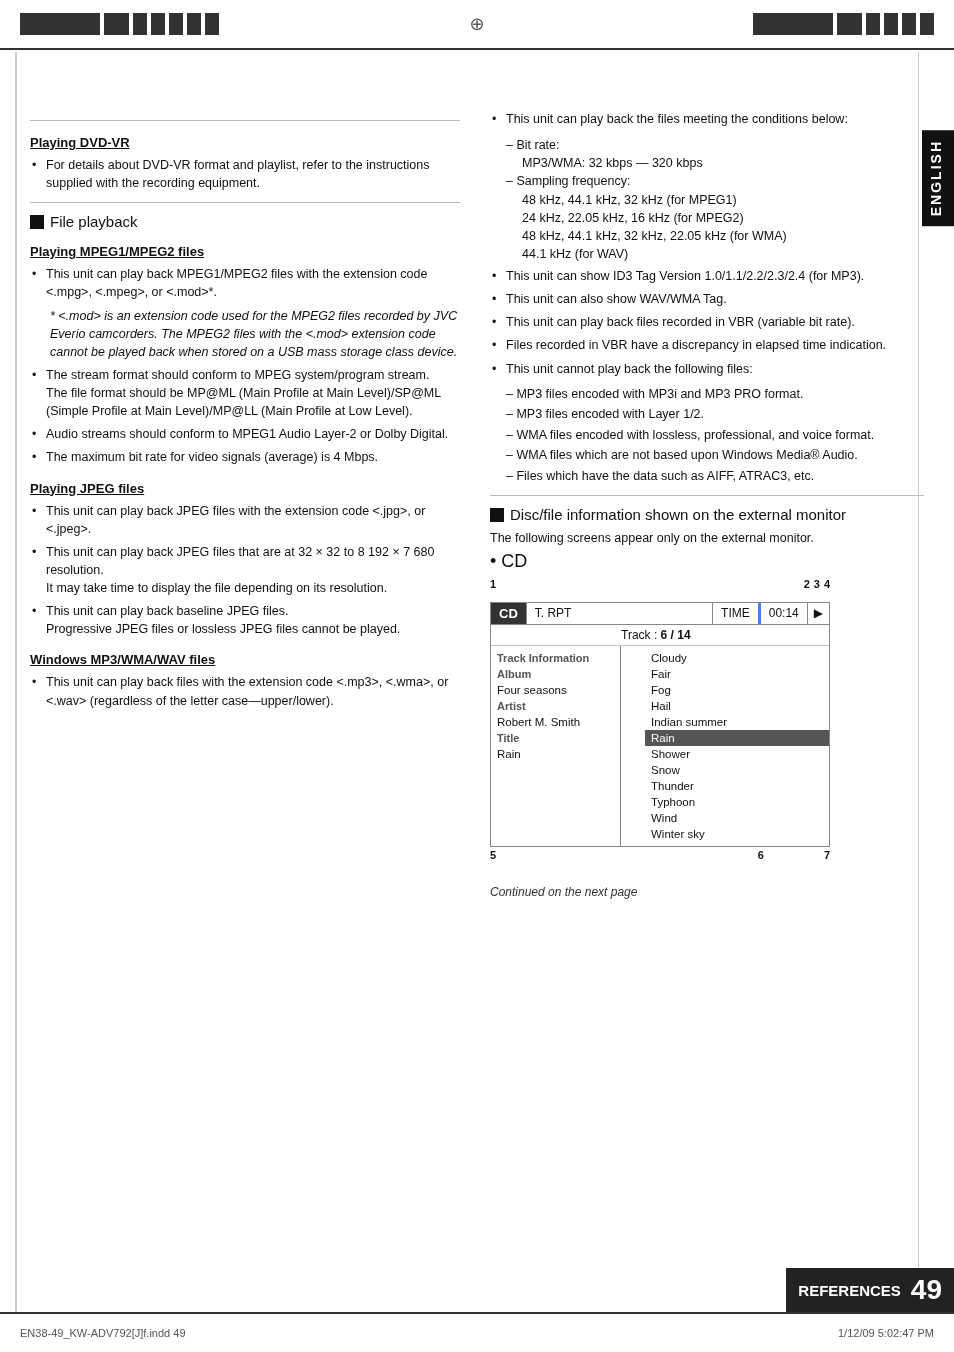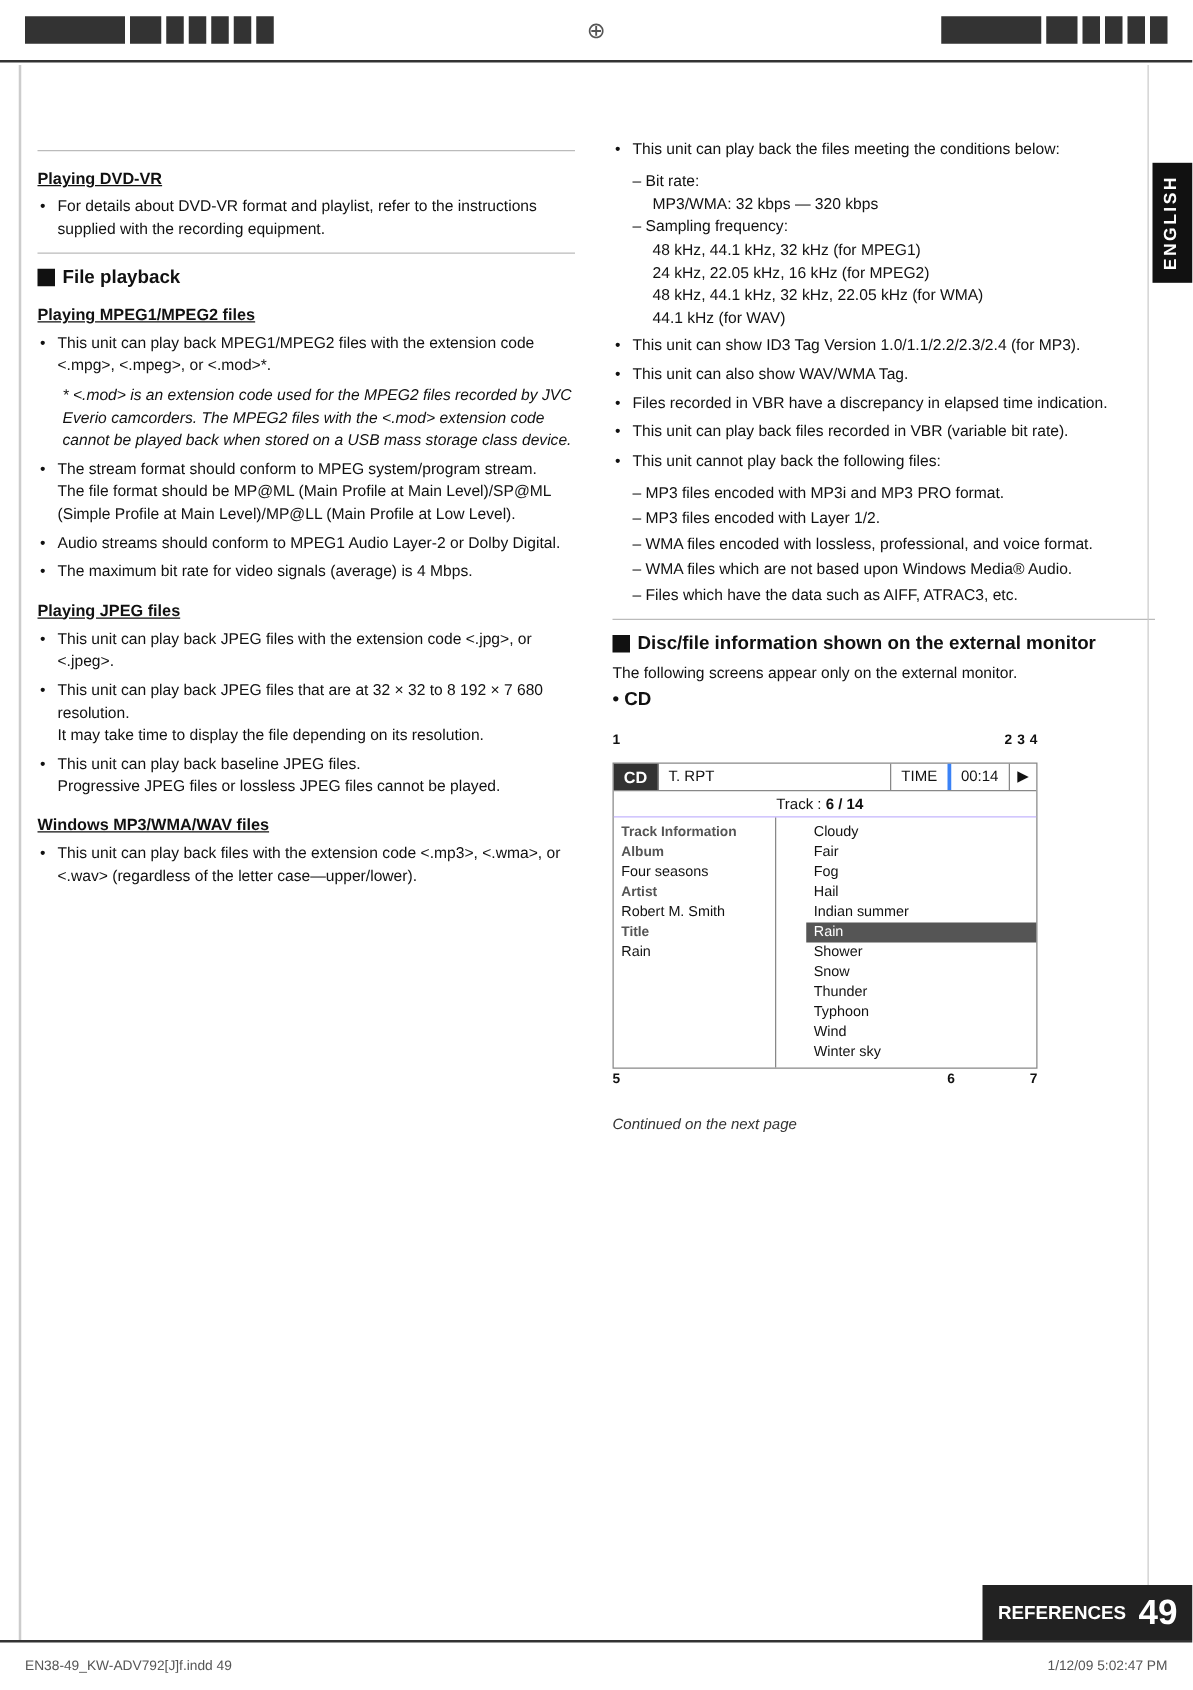--- a/index.html
+++ b/index.html
@@ -112,21 +112,21 @@
       flex: 0 0 430px;
       max-width: 430px;
     }
     .right-col {
       flex: 1;
     }
 
     
     .section-header {
       font-size: 15px;
-      font-weight: bold;
+      font-weight: normal;
       margin-bottom: 8px;
       display: flex;
       align-items: center;
       gap: 6px;
     }
     .section-header .black-square {
       width: 14px;
       height: 14px;
       background: #111;
       display: inline-block;
@@ -385,43 +385,43 @@
       <div>– Sampling frequency:</div>
       <div style="padding-left:16px;">48 kHz, 44.1 kHz, 32 kHz (for MPEG1)</div>
       <div style="padding-left:16px;">24 kHz, 22.05 kHz, 16 kHz (for MPEG2)</div>
       <div style="padding-left:16px;">48 kHz, 44.1 kHz, 32 kHz, 22.05 kHz (for WMA)</div>
       <div style="padding-left:16px;">44.1 kHz (for WAV)</div>
     </div>
 
     <ul class="bullet-list">
       <li>This unit can show ID3 Tag Version 1.0/1.1/2.2/2.3/2.4 (for MP3).</li>
       <li>This unit can also show WAV/WMA Tag.</li>
+      <li>This unit can play back files recorded in VBR (variable bit rate).</li>
       <li>Files recorded in VBR have a discrepancy in elapsed time indication.</li>
-      <li>This unit can play back files recorded in VBR (variable bit rate).</li>
       <li>This unit cannot play back the following files:</li>
     </ul>
 
     <ul class="indent-list">
       <li>MP3 files encoded with MP3i and MP3 PRO format.</li>
       <li>MP3 files encoded with Layer 1/2.</li>
       <li>WMA files encoded with lossless, professional, and voice format.</li>
       <li>WMA files which are not based upon Windows Media® Audio.</li>
       <li>Files which have the data such as AIFF, ATRAC3, etc.</li>
     </ul>
 
     <hr class="horiz-divider">
 
     
     <div class="section-header" style="margin-top:8px;">
       <span class="black-square"></span>
       <span style="font-size:15px;">Disc/file information shown on the external monitor</span>
     </div>
 
     <p style="font-size:12.5px; margin-bottom:6px;">The following screens appear only on the external monitor.</p>
-    <p style="font-size:15px; margin-bottom:18px; font-weight:bold;">• CD</p>
+    <p style="font-size:18px; margin-bottom:6px; font-weight:normal;">• CD</p>
 
     
     <div style="position:relative; display:inline-block; width:340px;">
       
       <div style="display:flex; justify-content:space-between; padding:0 0 2px 0; font-size:11px; font-weight:bold;">
         <span>1</span>
         <span style="margin-left:auto; margin-right:4px;">2</span>
         <span style="margin-right:4px;">3</span>
         <span>4</span>
       </div>

